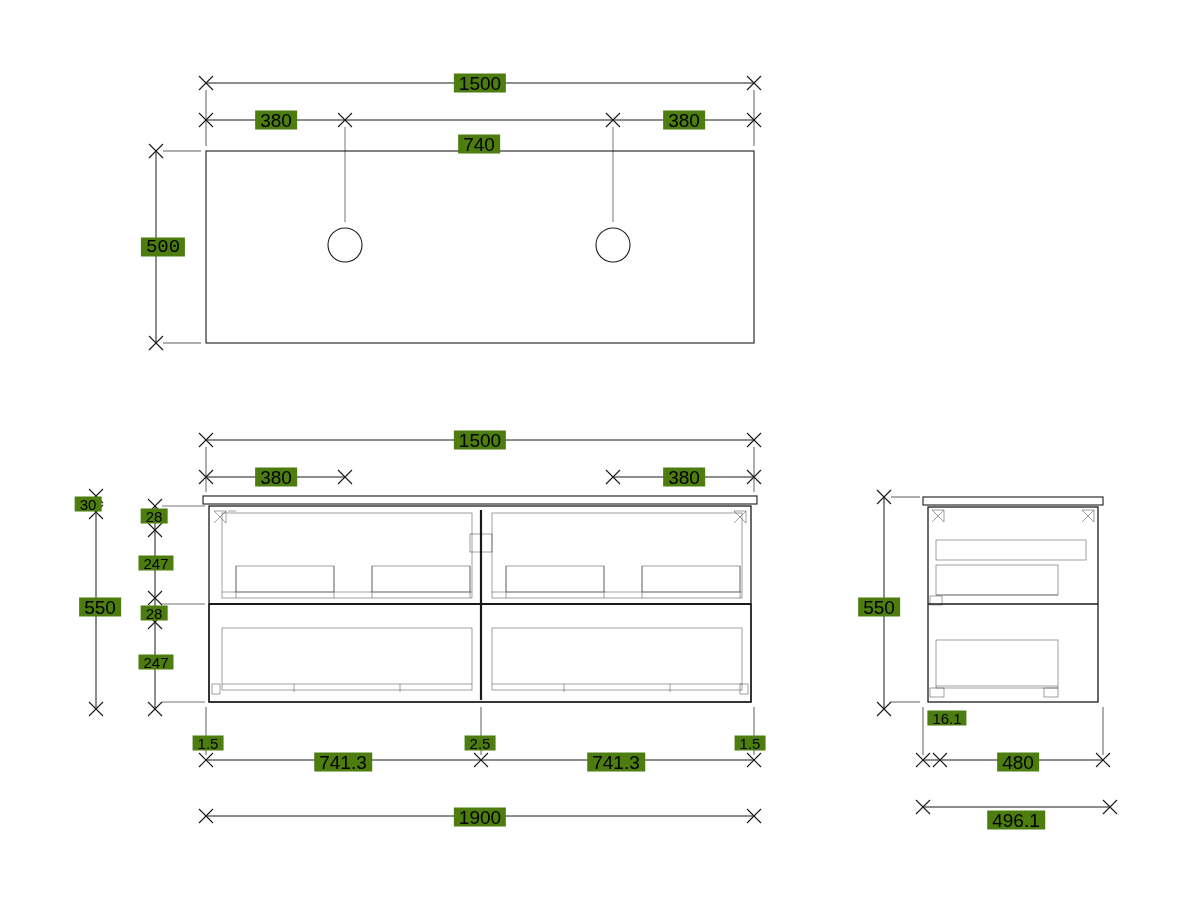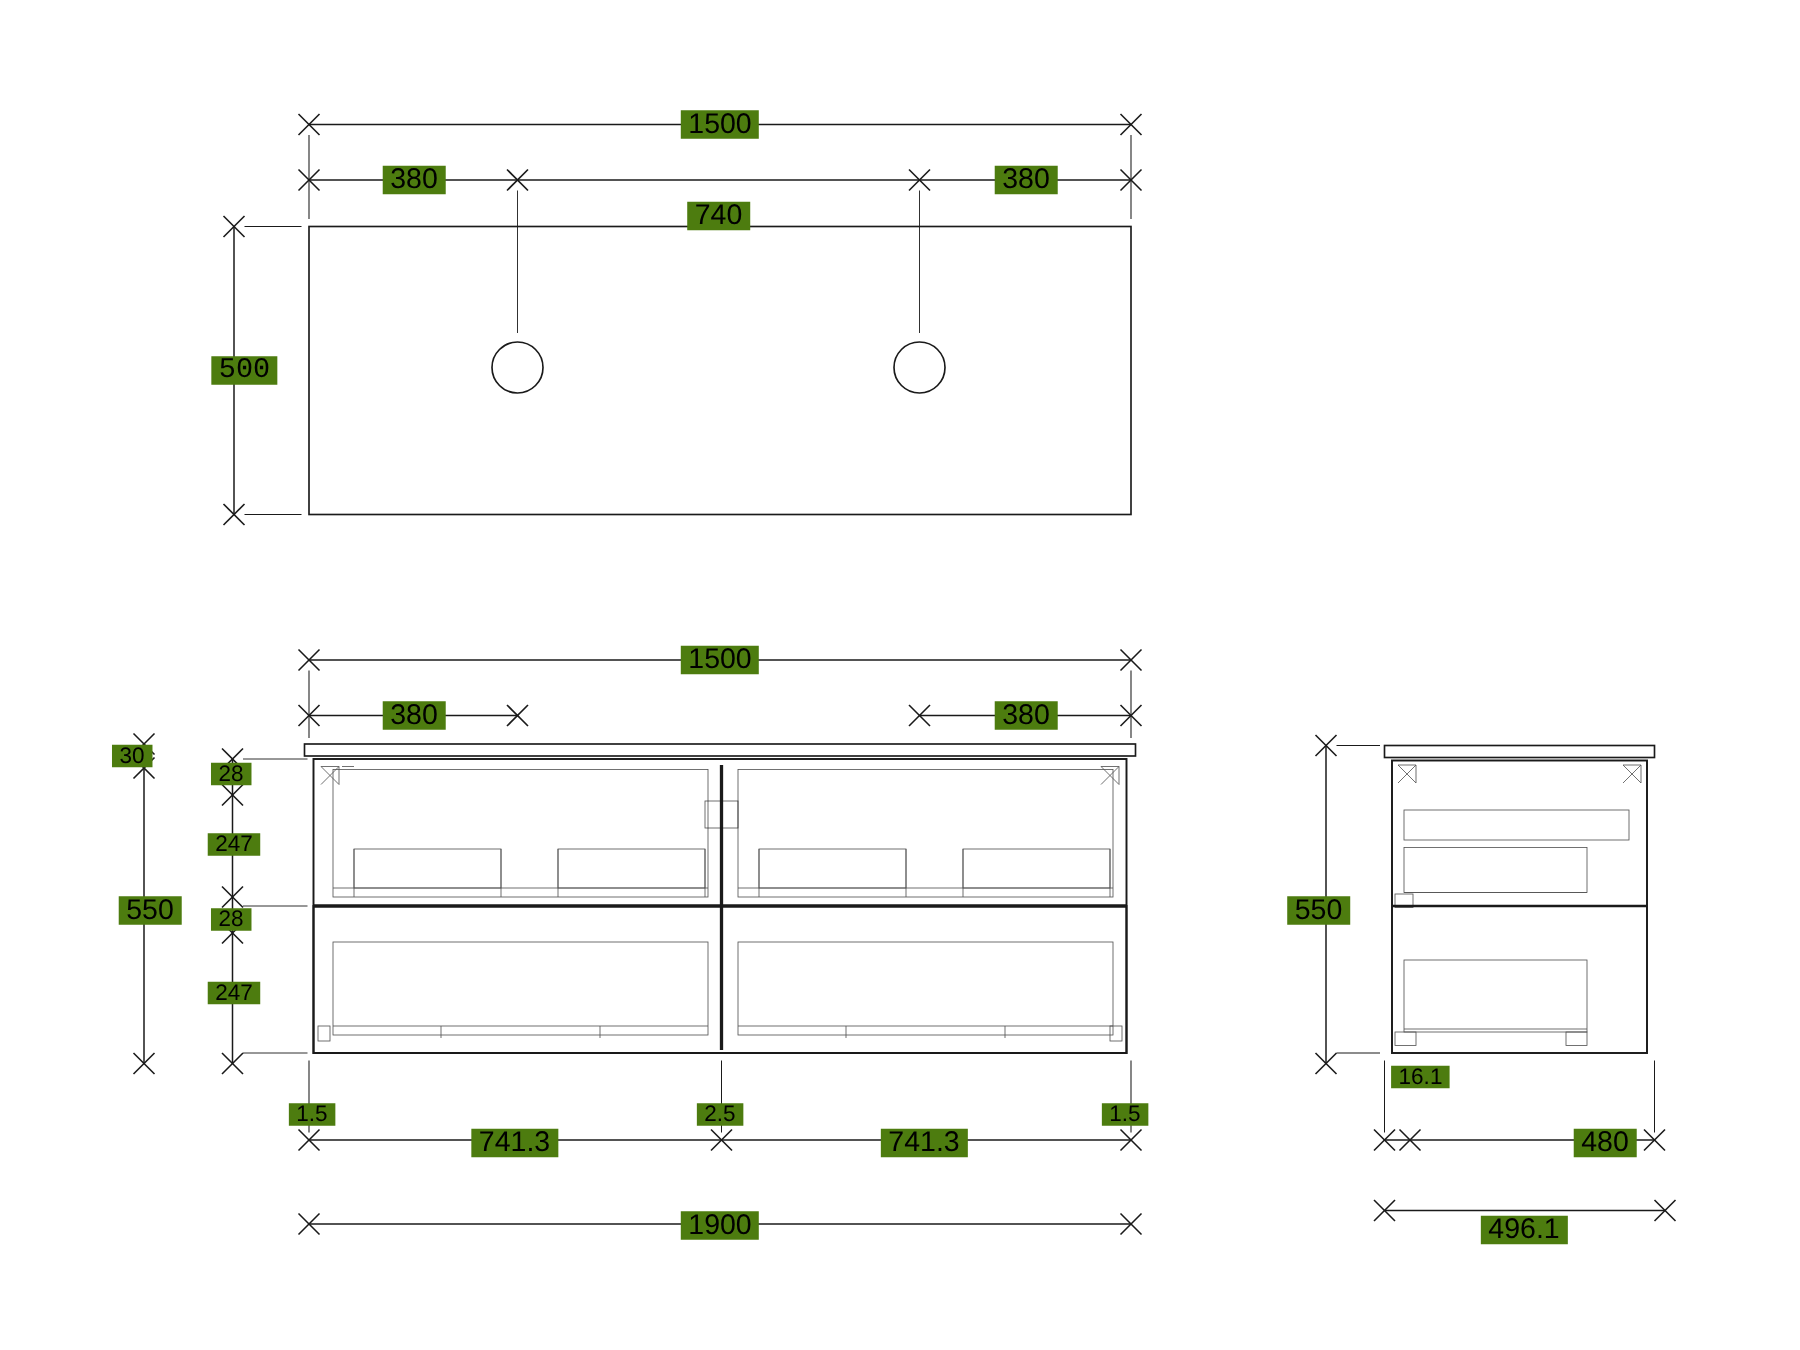--- a/index.html
+++ b/index.html
@@ -239,16 +239,16 @@
 
   <div class="dim-label small" style="left:208px; top:743px;">1.5</div>
   <div class="dim-label" style="left:343px; top:762px;">741.3</div>
   <div class="dim-label small" style="left:480px; top:743px;text-align:right;">2.5</div>
   <div class="dim-label" style="left:616px; top:762px;">741.3</div>
   <div class="dim-label small" style="left:750px; top:743px;">1.5</div>
   <div class="dim-label" style="left:480px; top:817px;">1900</div>
 
   <div class="dim-label" style="left:879px;  top:607px;">550</div>
   <div class="dim-label small" style="left:935px;  top:718px;margin-left:12px;">16.1</div>
-  <div class="dim-label" style="left:1070px; top:762px;">480</div>
+  <div class="dim-label" style="left:1018px; top:762px;">480</div>
   <div class="dim-label" style="left:1016px; top:808px;margin-top:12px;">496.1</div>
 
 </div>
 
 </body></html>

